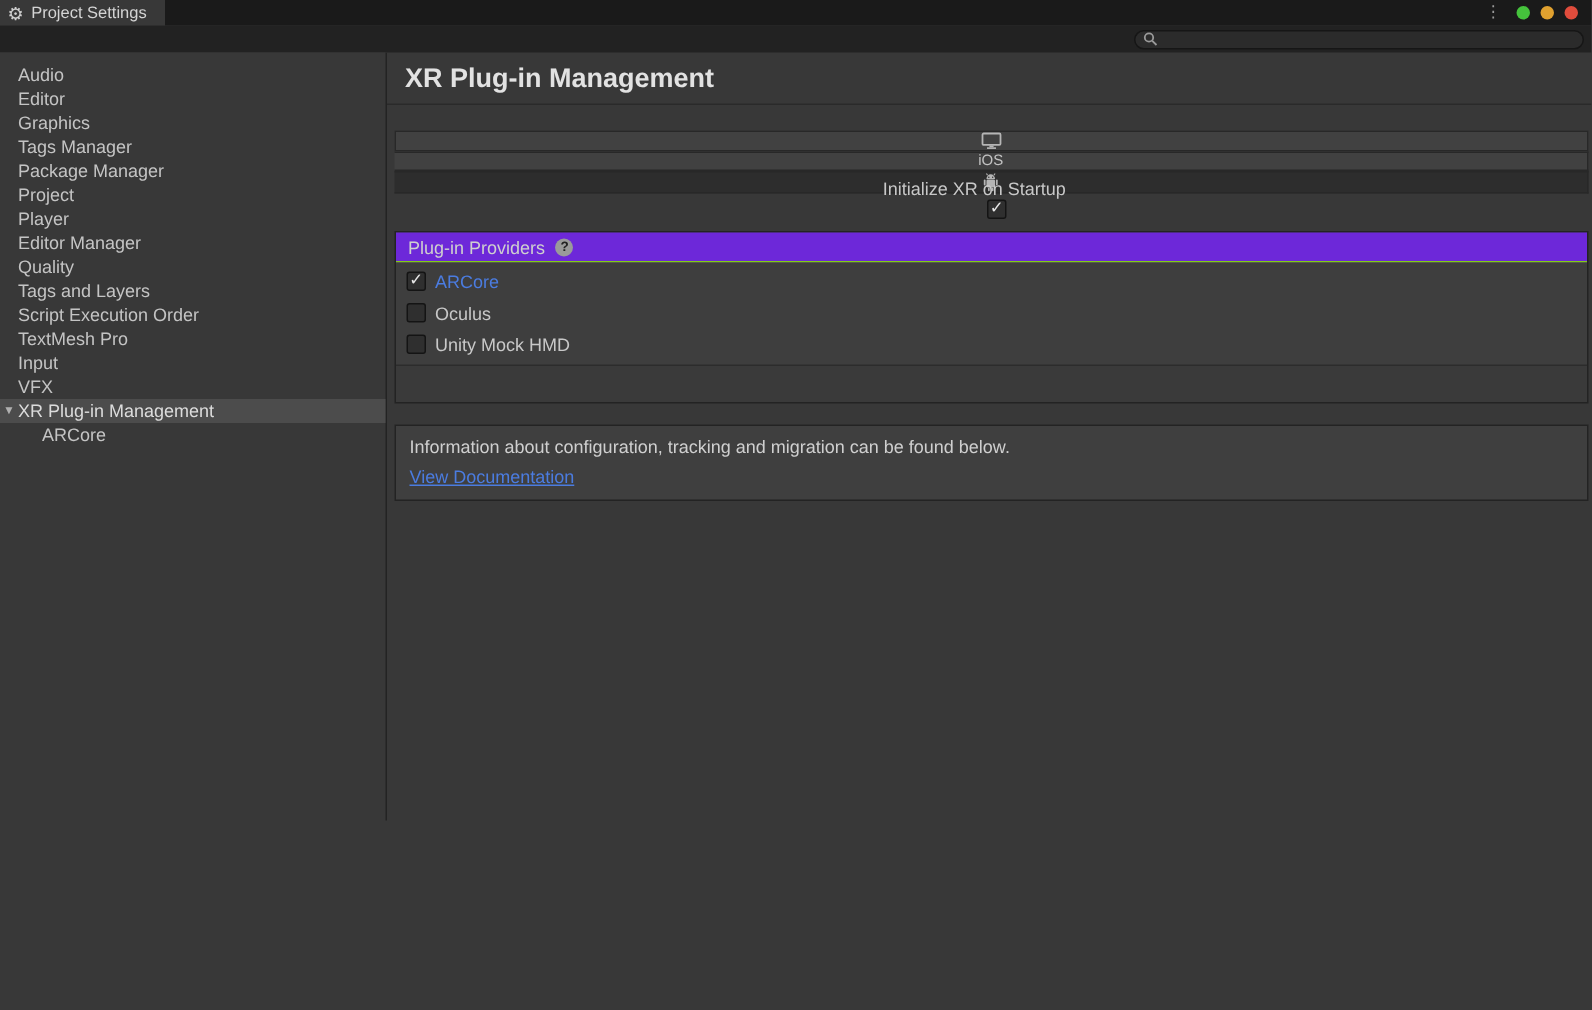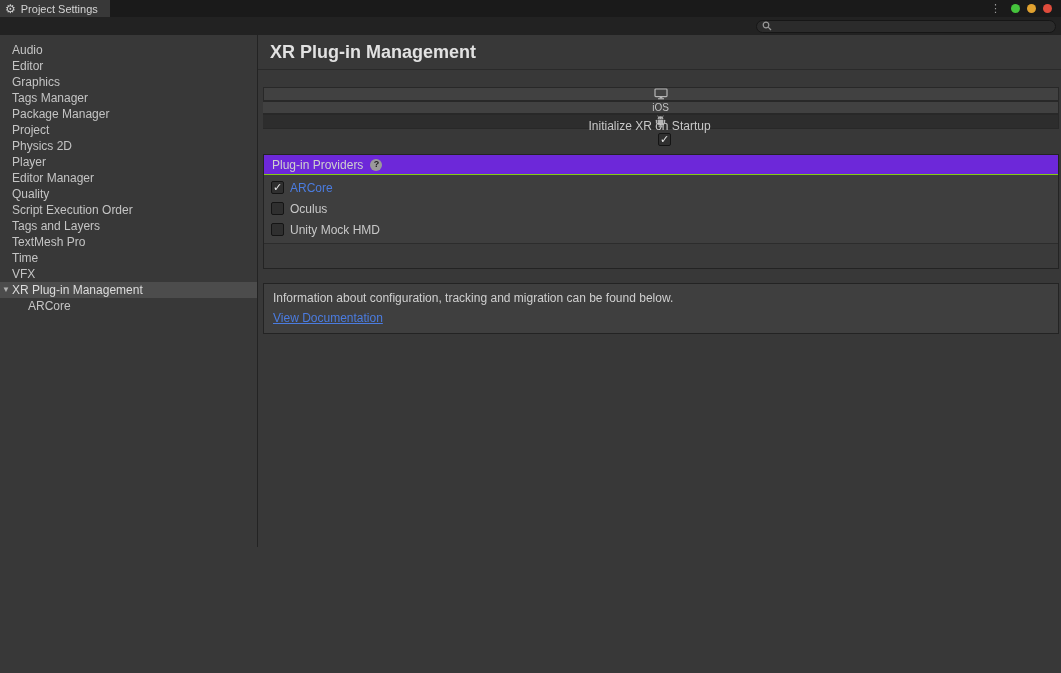--- a/index.html
+++ b/index.html
@@ -122,28 +122,27 @@
 
 <div class="content">
 
   <div class="sidebar">
     <div class="side-item">Audio</div>
     <div class="side-item">Editor</div>
     <div class="side-item">Graphics</div>
     <div class="side-item">Tags Manager</div>
     <div class="side-item">Package Manager</div>
     <div class="side-item">Project</div>
-    <div class="side-item">Physics 2D</div>
     <div class="side-item">Player</div>
     <div class="side-item">Editor Manager</div>
     <div class="side-item">Quality</div>
+    <div class="side-item">Tags and Layers</div>
     <div class="side-item">Script Execution Order</div>
-    <div class="side-item">Tags and Layers</div>
     <div class="side-item">TextMesh Pro</div>
-    <div class="side-item">Time</div>
+    <div class="side-item">Input</div>
     <div class="side-item">VFX</div>
     <div class="side-item selected">
       <span class="tri">▼</span>
       <span>XR Plug-in Management</span>
     </div>
     <div class="side-item child">ARCore</div>
   </div>
 
   <div class="main">
     <div class="main-title">XR Plug-in Management</div>

